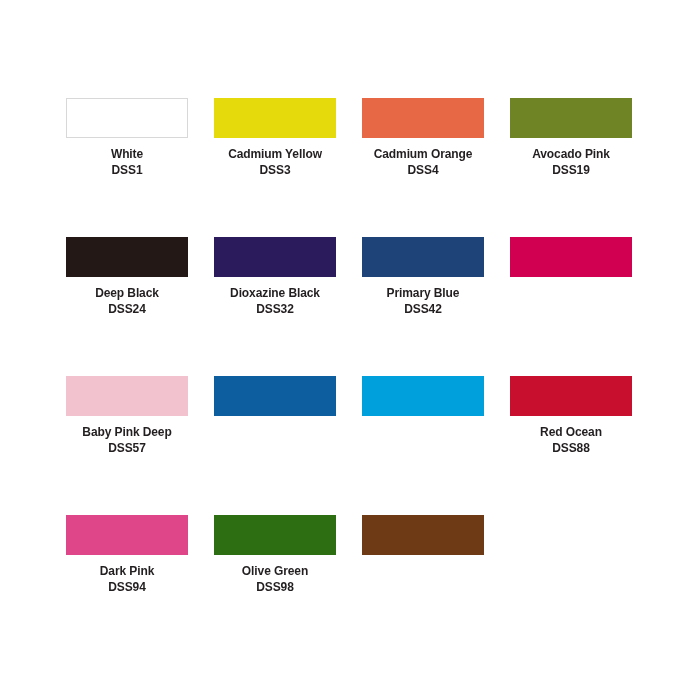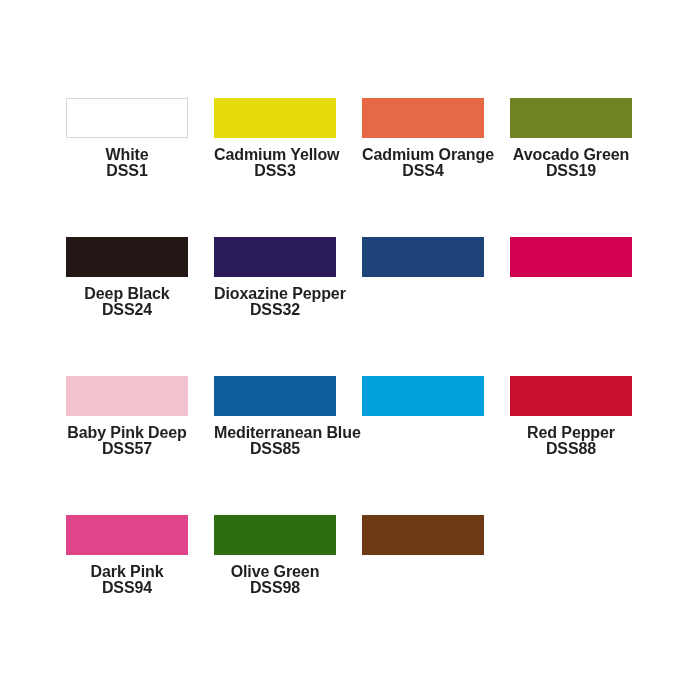--- a/index.html
+++ b/index.html
@@ -48,21 +48,21 @@
   }
   .swatch-labels {
     width: 122px;
     text-align: center;
     padding-top: 9px;
   }
   .swatch-name,
   .swatch-code {
     display: block;
     font-family: "Liberation Sans", sans-serif;
-    font-size: 16px;
+    font-size: 12px;
     font-weight: bold;
     line-height: 15.5px;
     letter-spacing: -0.1px;
     white-space: nowrap;
     color: #231f20;
   }
 </style>
 </head>
 <body>
 
@@ -85,65 +85,65 @@
       <div class="swatch-cell">
         <div class="swatch-chip" style="background-color: rgb(230, 104, 68);"></div>
         <div class="swatch-labels">
           <span class="swatch-name">Cadmium Orange</span>
           <span class="swatch-code">DSS4</span>
         </div>
       </div>
       <div class="swatch-cell">
         <div class="swatch-chip" style="background-color: rgb(110, 132, 37);"></div>
         <div class="swatch-labels">
-          <span class="swatch-name">Avocado Green</span>
+          <span class="swatch-name">Avocado Pink</span>
           <span class="swatch-code">DSS19</span>
         </div>
       </div>
       <div class="swatch-cell">
         <div class="swatch-chip" style="background-color: rgb(35, 24, 21);"></div>
         <div class="swatch-labels">
           <span class="swatch-name">Deep Black</span>
           <span class="swatch-code">DSS24</span>
         </div>
       </div>
       <div class="swatch-cell">
         <div class="swatch-chip" style="background-color: rgb(43, 26, 92);"></div>
         <div class="swatch-labels">
-          <span class="swatch-name">Dioxazine Pepper</span>
+          <span class="swatch-name">Dioxazine Black</span>
           <span class="swatch-code">DSS32</span>
         </div>
       </div>
       <div class="swatch-cell">
         <div class="swatch-chip" style="background-color: rgb(29, 67, 121);"></div>
+        <div class="swatch-labels">
+          <span class="swatch-name">Primary Blue</span>
+          <span class="swatch-code">DSS42</span>
+        </div>
       </div>
       <div class="swatch-cell">
         <div class="swatch-chip" style="background-color: rgb(209, 0, 80);"></div>
       </div>
       <div class="swatch-cell">
         <div class="swatch-chip" style="background-color: rgb(242, 195, 207);"></div>
         <div class="swatch-labels">
           <span class="swatch-name">Baby Pink Deep</span>
           <span class="swatch-code">DSS57</span>
         </div>
       </div>
       <div class="swatch-cell">
         <div class="swatch-chip" style="background-color: rgb(13, 94, 158);"></div>
-        <div class="swatch-labels">
-          <span class="swatch-name">Mediterranean Blue</span>
-          <span class="swatch-code">DSS85</span>
-        </div>
       </div>
       <div class="swatch-cell">
         <div class="swatch-chip" style="background-color: rgb(0, 160, 220);"></div>
       </div>
       <div class="swatch-cell">
         <div class="swatch-chip" style="background-color: rgb(200, 16, 46);"></div>
         <div class="swatch-labels">
-          <span class="swatch-name">Red Pepper</span>
+          <span class="swatch-name">Red Ocean</span>
           <span class="swatch-code">DSS88</span>
         </div>
       </div>
       <div class="swatch-cell">
         <div class="swatch-chip" style="background-color: rgb(223, 70, 137);"></div>
         <div class="swatch-labels">
           <span class="swatch-name">Dark Pink</span>
           <span class="swatch-code">DSS94</span>
         </div>
       </div>

